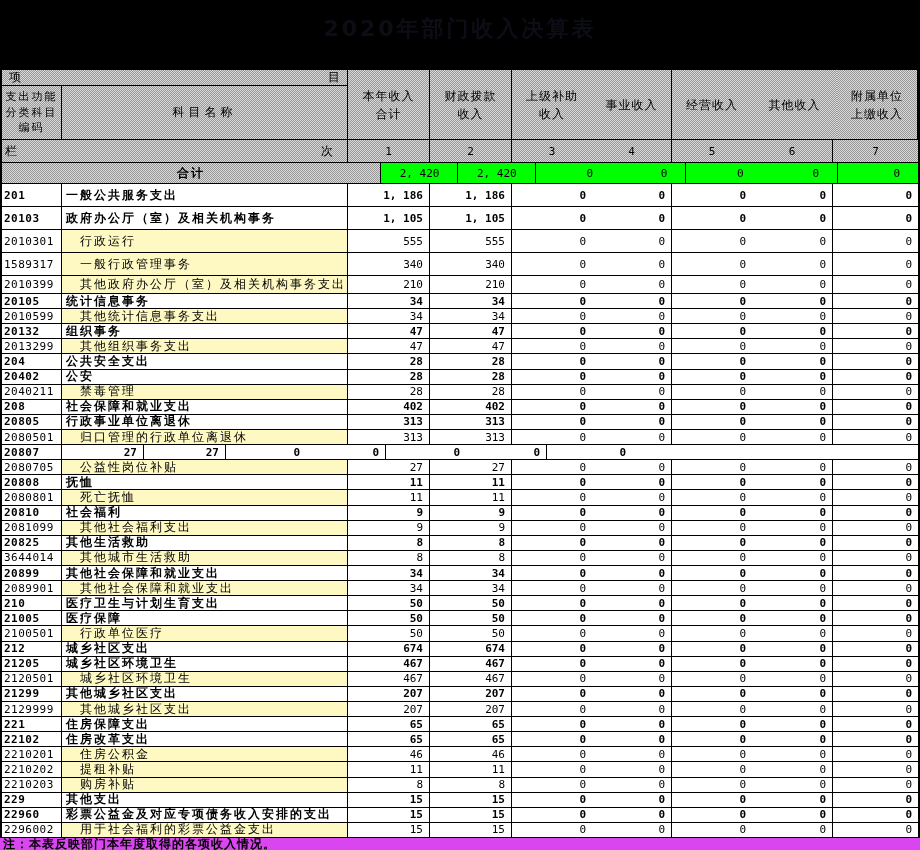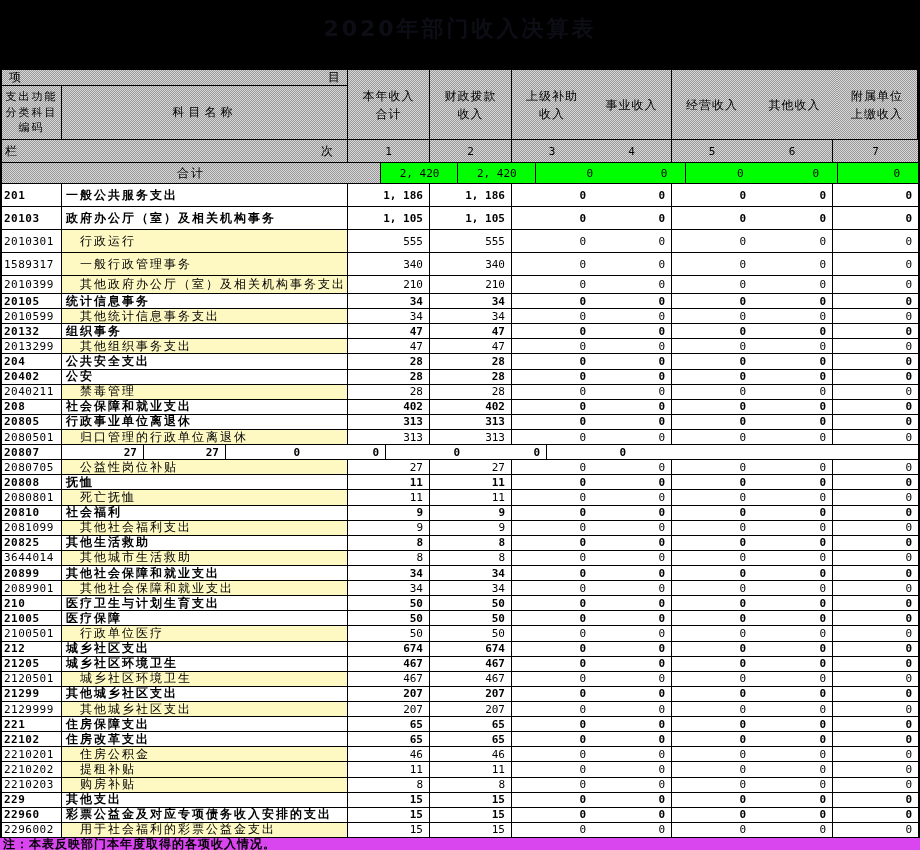--- a/index.html
+++ b/index.html
@@ -34,21 +34,21 @@
     letter-spacing:1px;line-height:1.5;padding:0 9px;color:#000;}
   
   .rank-row{height:23px;border-bottom:1px solid #000;display:flex;flex:0 0 auto;}
   .rank-label{width:346px;border-right:1px solid #000;display:flex;justify-content:space-between;
     align-items:center;padding:0 14px 0 3px;font-size:12px;color:#000;}
   .ncell{display:flex;align-items:center;justify-content:center;
     font-family:"DejaVu Sans Mono","Liberation Mono",monospace;font-size:11px;color:#000;}
   
   .total-row{height:21px;border-bottom:1px solid #000;display:flex;flex:0 0 auto;}
   .total-label{width:410px;border-right:1px solid #000;display:flex;align-items:center;
-    justify-content:center;font-size:12px;letter-spacing:2px;color:#000;}
+    justify-content:center;font-size:12px;letter-spacing:2px;color:#000;font-weight:bold;}
   .green-cell{background:#00ff00;display:flex;align-items:center;justify-content:flex-end;
     padding-right:18px;font-family:"DejaVu Sans Mono","Liberation Mono",monospace;font-size:11px;color:#000;}
   
   .tbody{flex:1 1 auto;display:flex;flex-direction:column;overflow:hidden;}
   .trow{display:flex;border-bottom:1px solid #000;flex:1 1 0;min-height:0;overflow:hidden;}
   .trow.tall{flex:0 0 23px;}
   .trow.med{flex:0 0 18px;}
   .cell{display:flex;align-items:center;font-size:12px;color:#000;overflow:hidden;white-space:nowrap;}
   .cell.code{padding-left:2px;font-family:"DejaVu Sans Mono","Liberation Mono",monospace;
     font-size:11px;letter-spacing:0.5px;}

